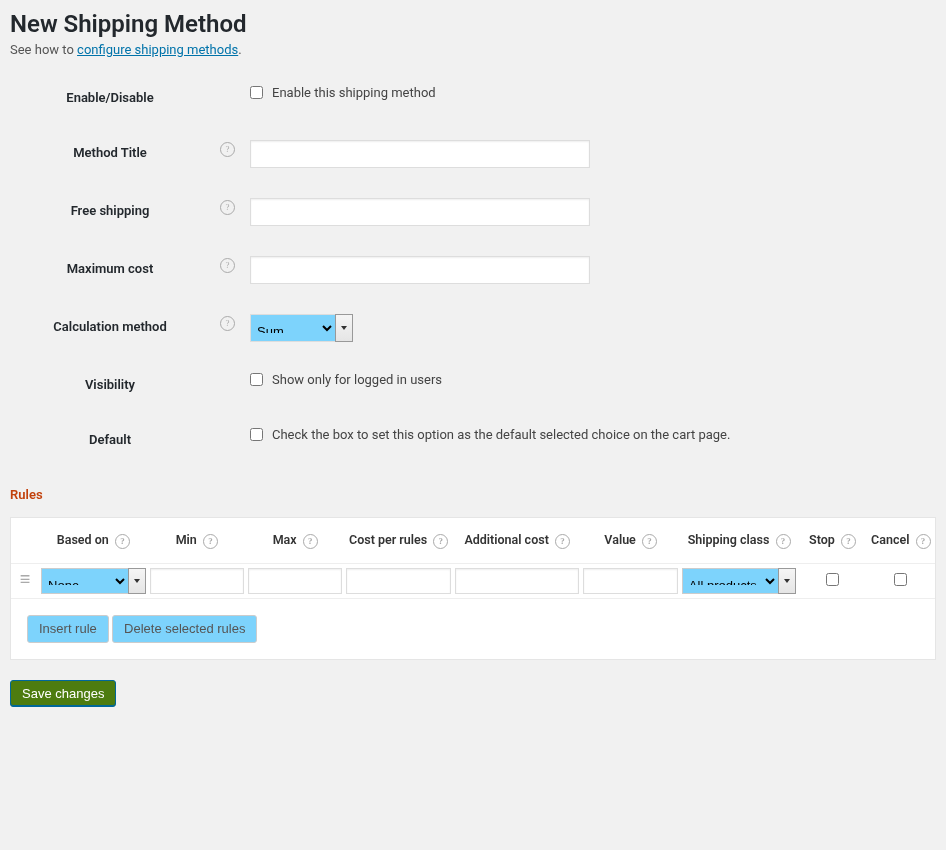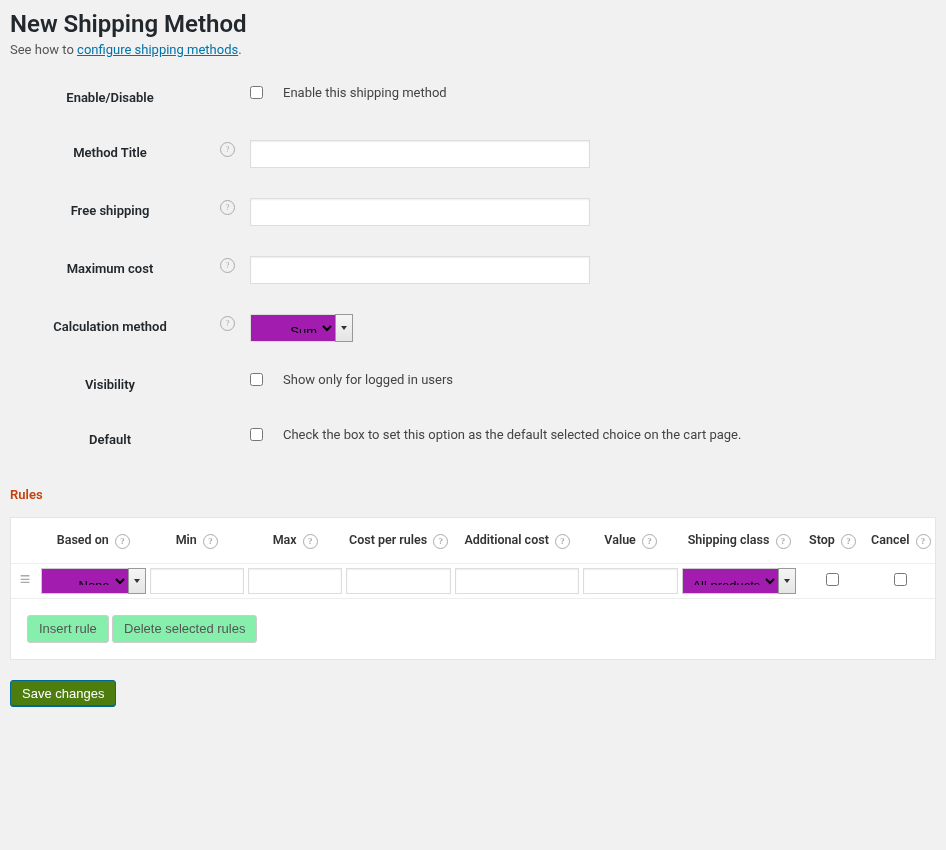--- a/index.html
+++ b/index.html
@@ -73,22 +73,21 @@
     padding: 0 6px;
     font-size: 13px;
     box-sizing: border-box;
     box-shadow: inset 0 1px 2px rgba(0,0,0,0.07);
   }
   select {
     border: 1px solid #ddd;
     height: 28px;
     font-size: 13px;
     padding: 8px 2px;
-    background: #a21caf;
-    text-align: right;
+    background: #7dd3fc;
   }
   .select-wrap {
     display: inline-flex;
   }
   .select-wrap select {
     border-right: none;
   }
   .select-btn {
     width: 18px;
     display: inline-flex;
@@ -100,21 +99,21 @@
   }
   .select-btn::after {
     content: "";
     border-left: 3px solid transparent;
     border-right: 3px solid transparent;
     border-top: 4px solid #333;
   }
   label.cb {
     display: inline-flex;
     align-items: center;
-    gap: 20px;
+    gap: 9px;
     font-size: 13px;
     color: #444;
   }
   input[type="checkbox"] {
     width: 13px;
     height: 13px;
     margin: 0;
     accent-color: #999;
   }
   .rules-heading {
@@ -168,21 +167,21 @@
   .handle::before {
     content: "\2261";
     font-size: 18px;
   }
   .rules-actions {
     padding: 16px;
   }
   .btn {
     display: inline-block;
     border: 1px solid #ccc;
-    background: #86efac;
+    background: #7dd3fc;
     color: #555;
     padding: 5px 11px;
     font-size: 13px;
     border-radius: 3px;
     cursor: pointer;
     line-height: 1.2;
   }
   .btn-primary {
     background: #4d7c0f;
     border-color: #006799;

